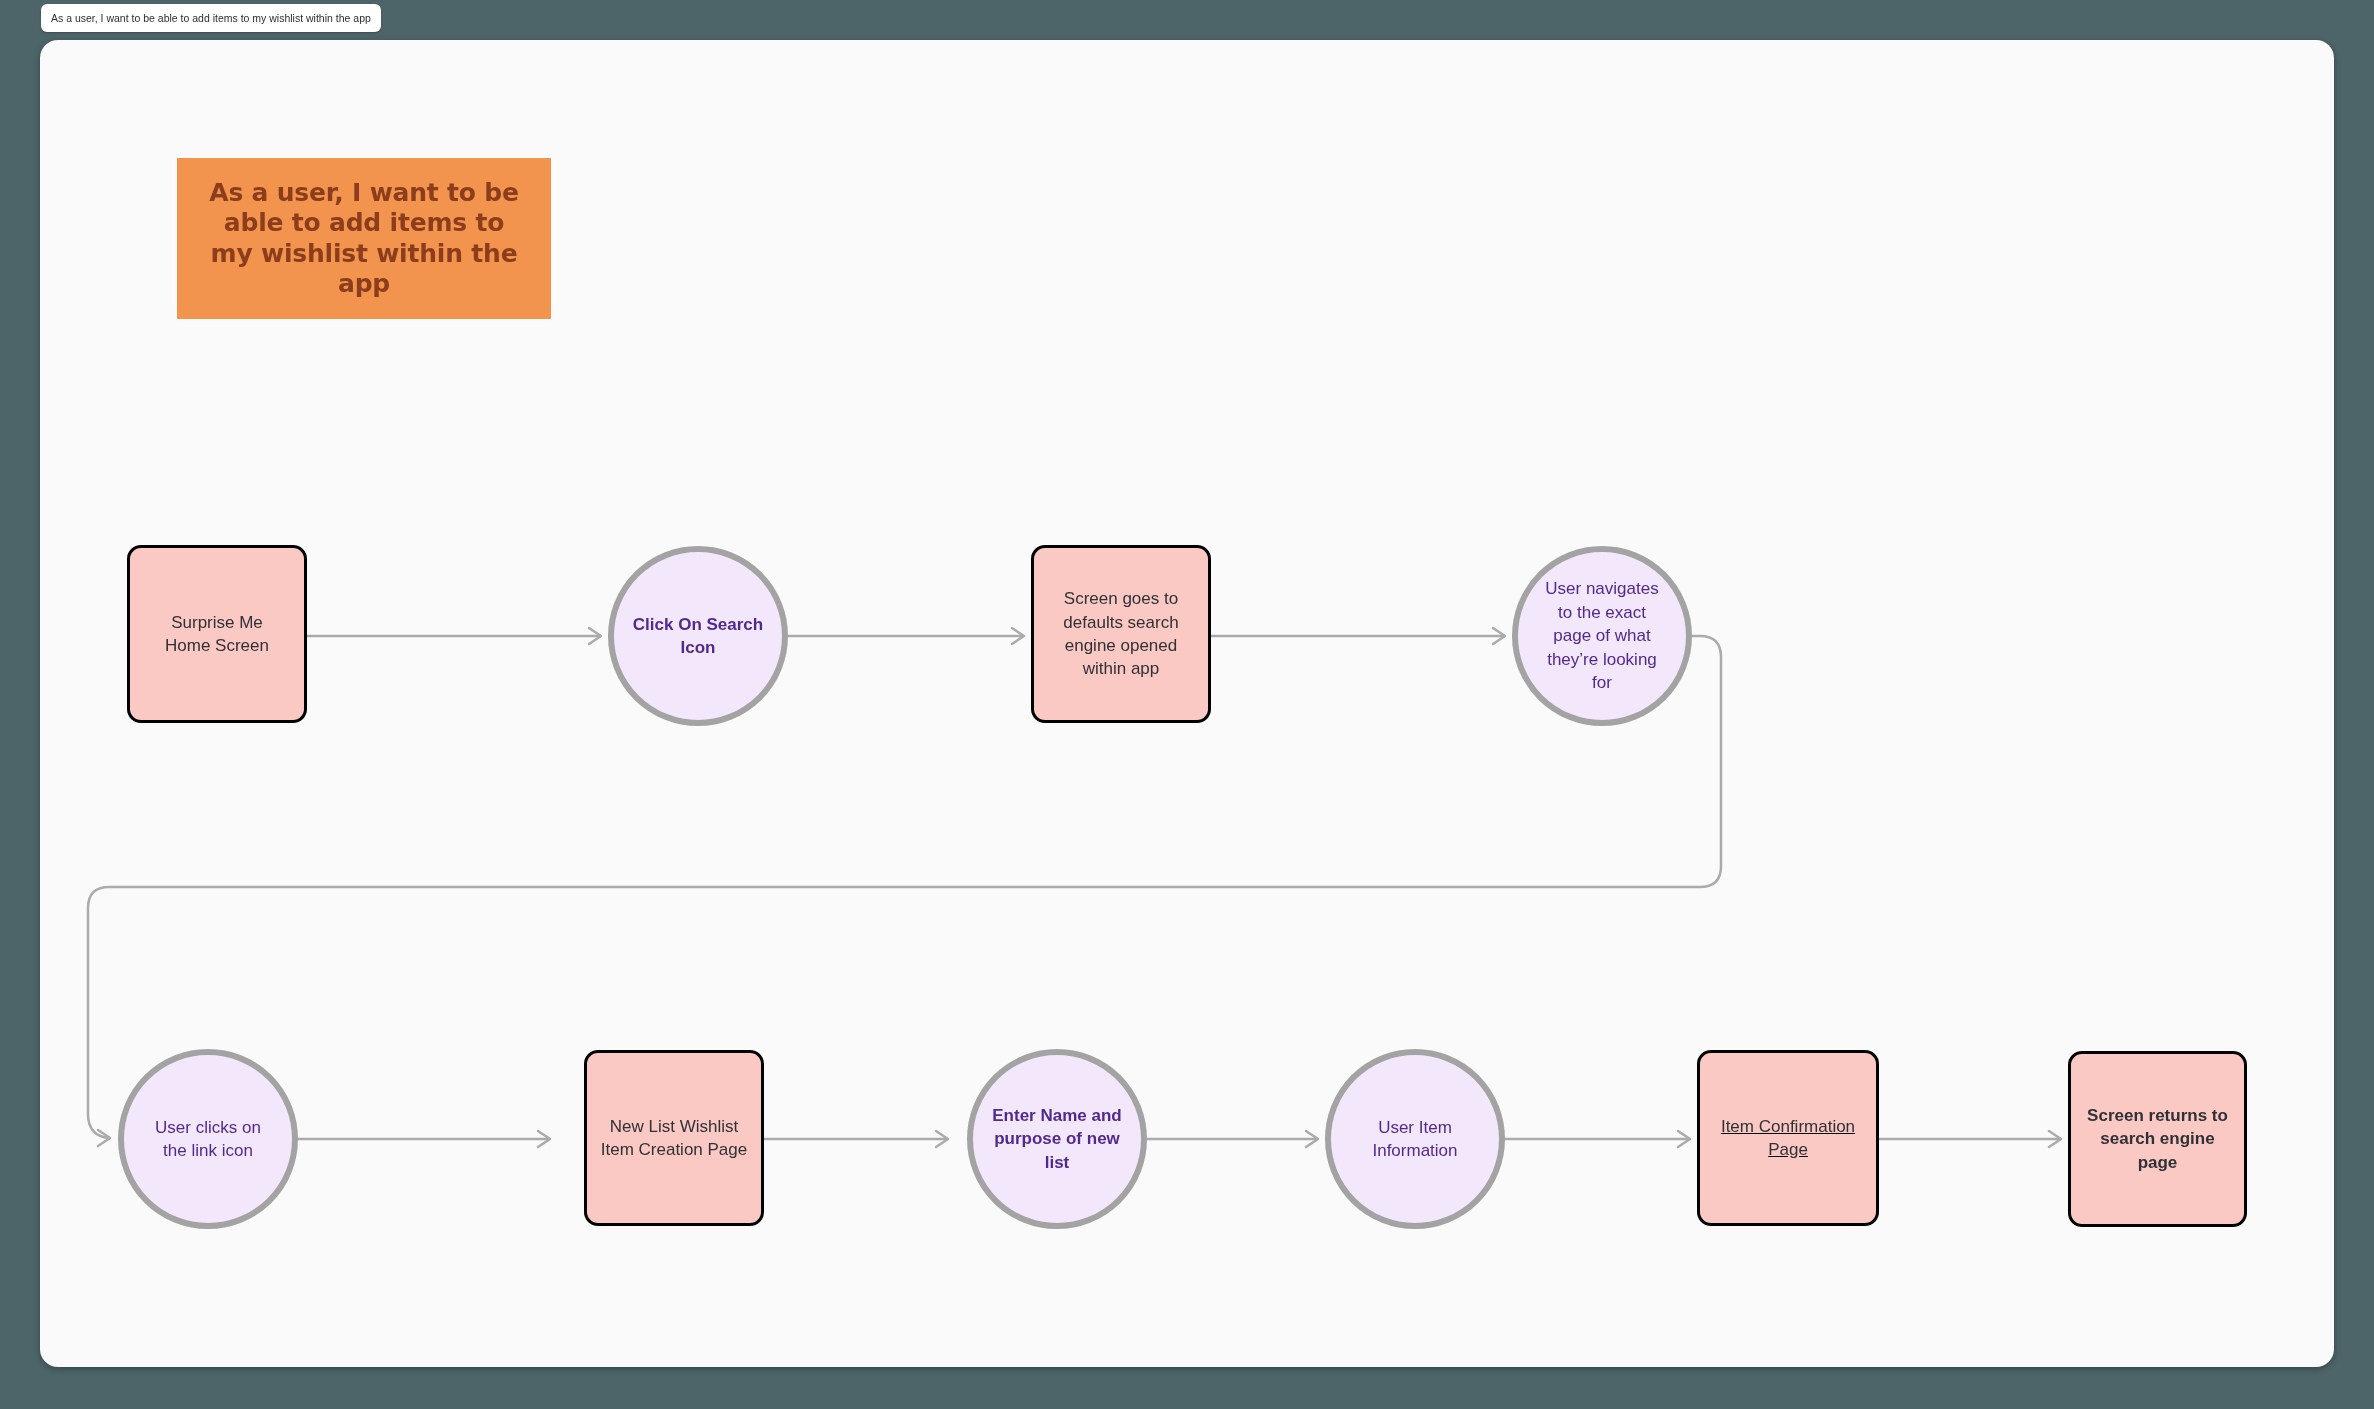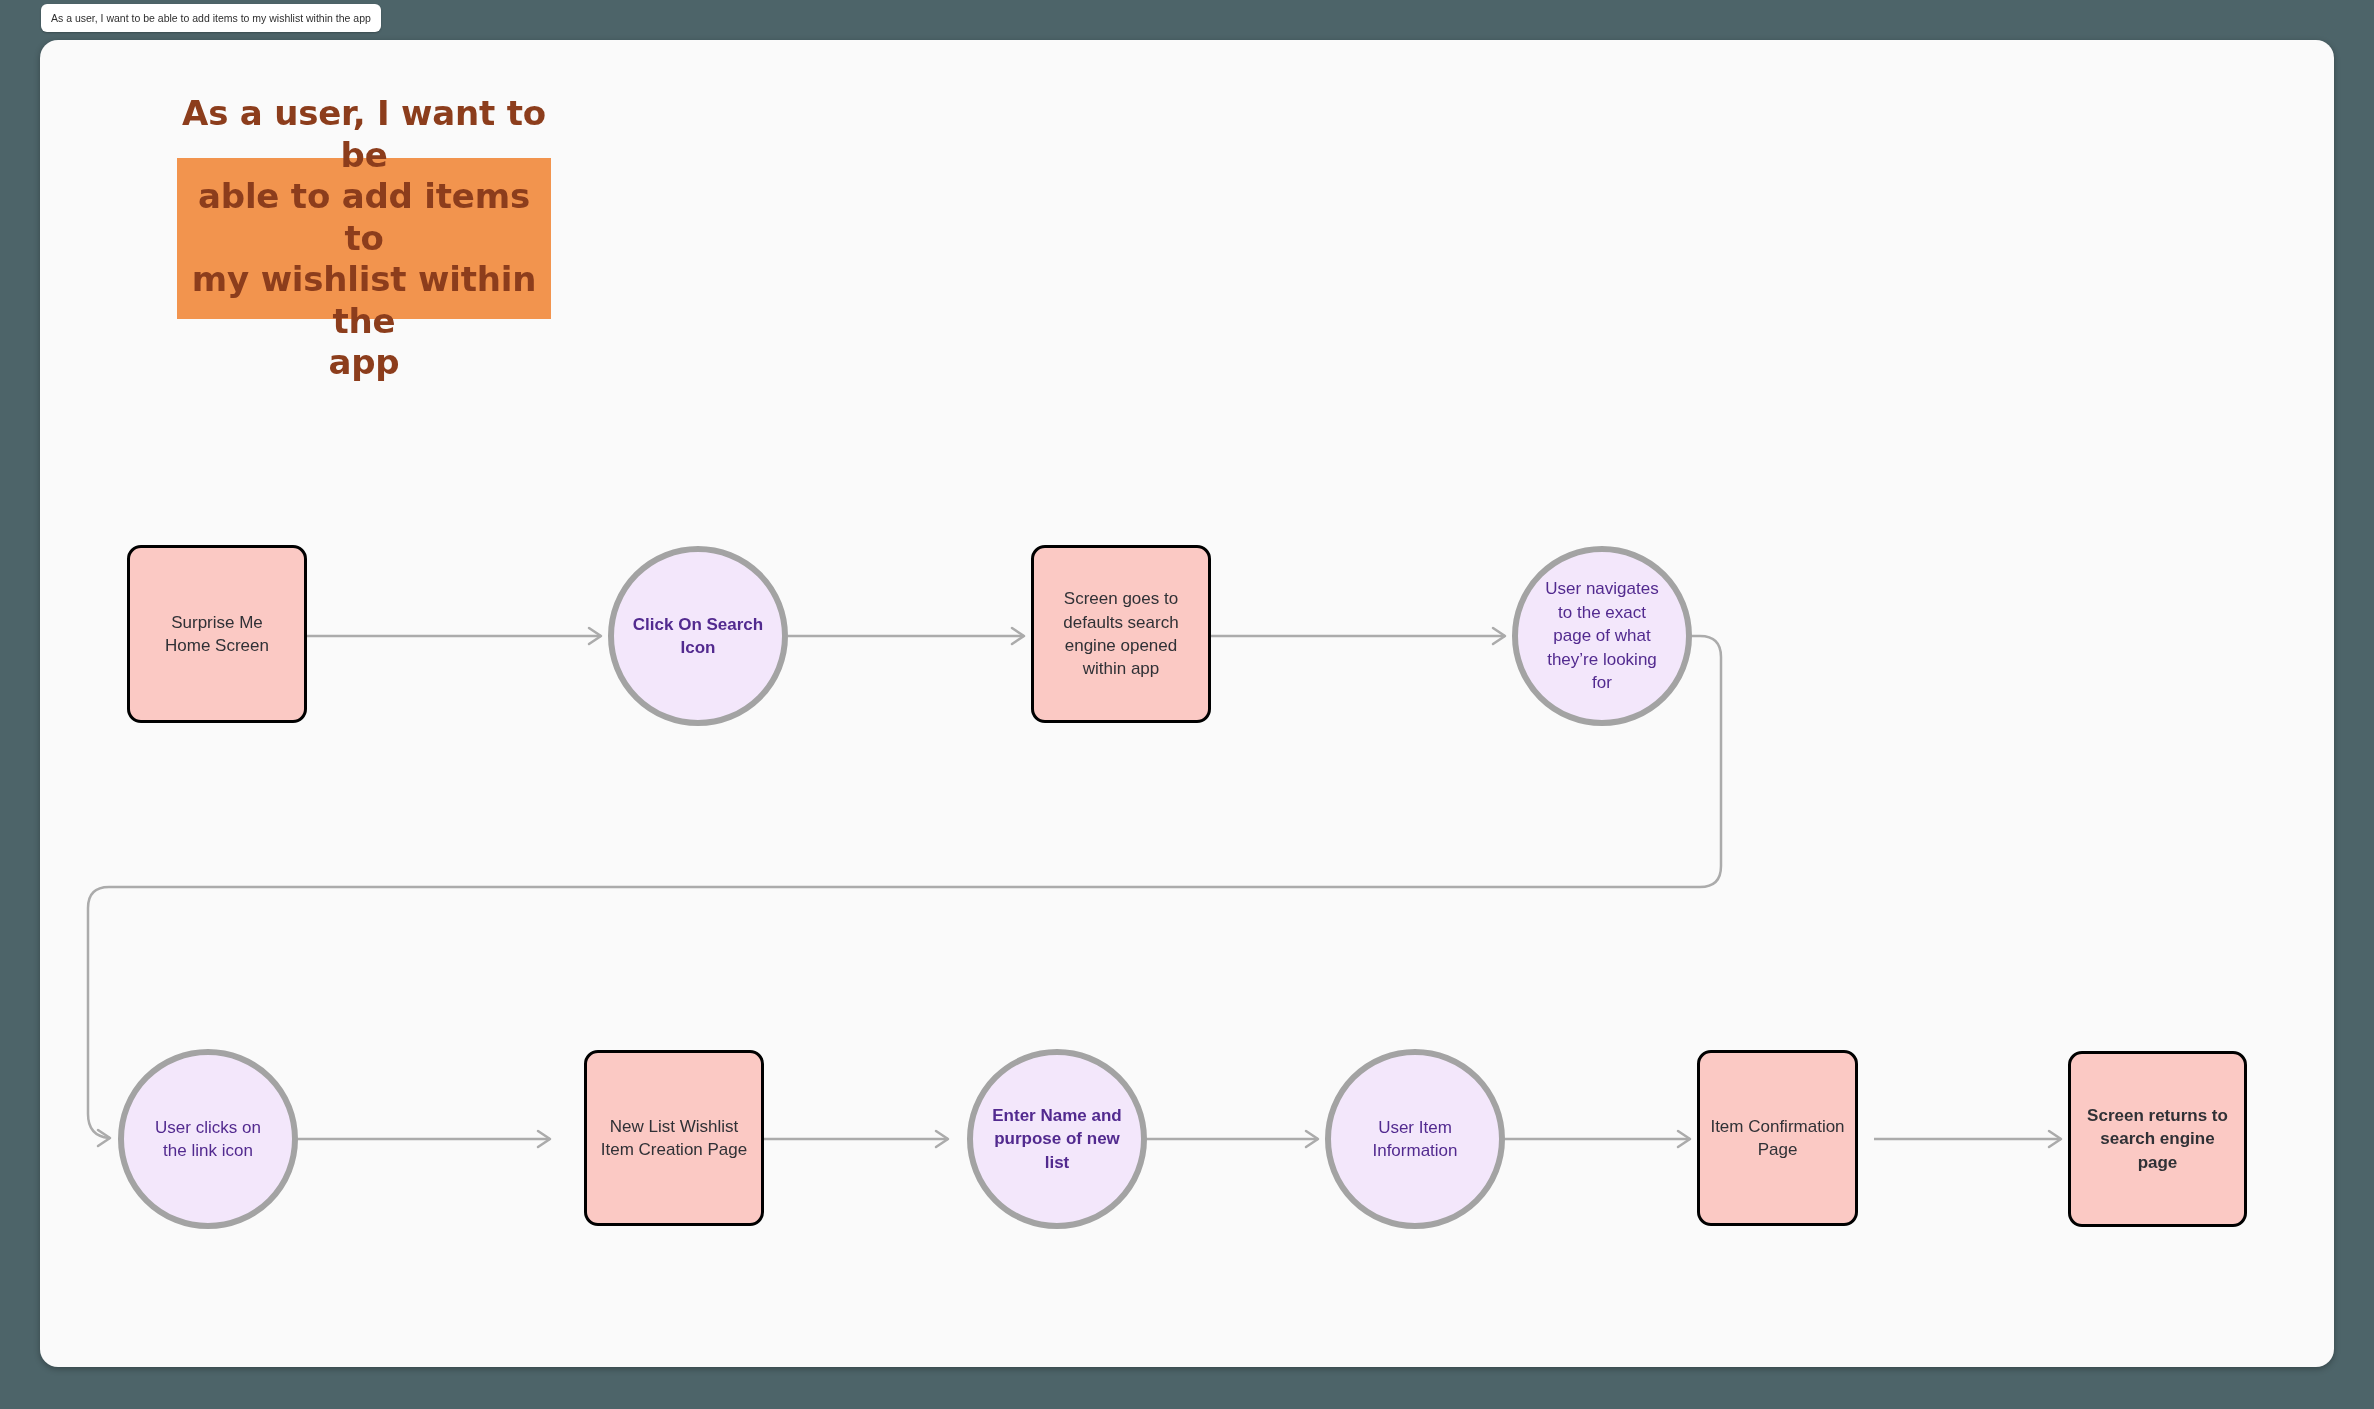--- a/index.html
+++ b/index.html
@@ -49,21 +49,21 @@
     height: 161px;
     background: #F2944E;
     display: flex;
     align-items: center;
     justify-content: center;
     text-align: center;
   }
   .sticky-text {
     font-family: "DejaVu Sans", sans-serif;
     font-weight: 800;
-    font-size: 34px;
+    font-size: 25px;
     line-height: 1.22;
     letter-spacing: -0.2px;
     color: #8C3D1C;
     white-space: pre-line;
   }
   svg.connectors {
     position: absolute;
     left: 0;
     top: 0;
     pointer-events: none;
@@ -173,21 +173,21 @@
     <span class="node-label">Enter Name and
 purpose of new
 list</span>
   </div>
 
   <div class="node circle" style="left:1325px; top:1049px; width:180px; height:180px;">
     <span class="node-label">User Item
 Information</span>
   </div>
 
-  <div class="node rect" style="left:1697px; top:1050px; width:161px; height:176px;">
+  <div class="node rect" style="left:1697px; top:1050px; width:182px; height:176px;text-decoration:underline;">
     <span class="node-label">Item Confirmation
 Page</span>
   </div>
 
   <div class="node rect" style="left:2068px; top:1051px; width:179px; height:176px;font-weight:bold;">
     <span class="node-label">Screen returns to
 search engine
 page</span>
   </div>
 

